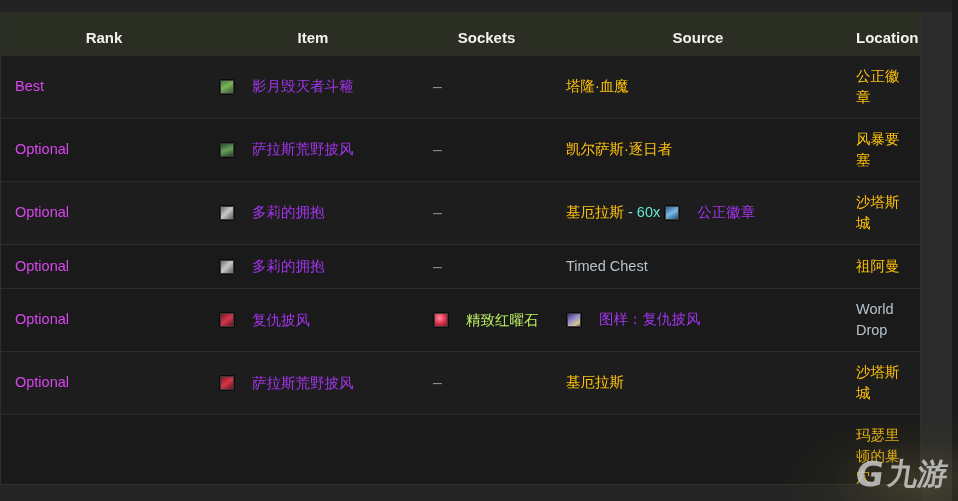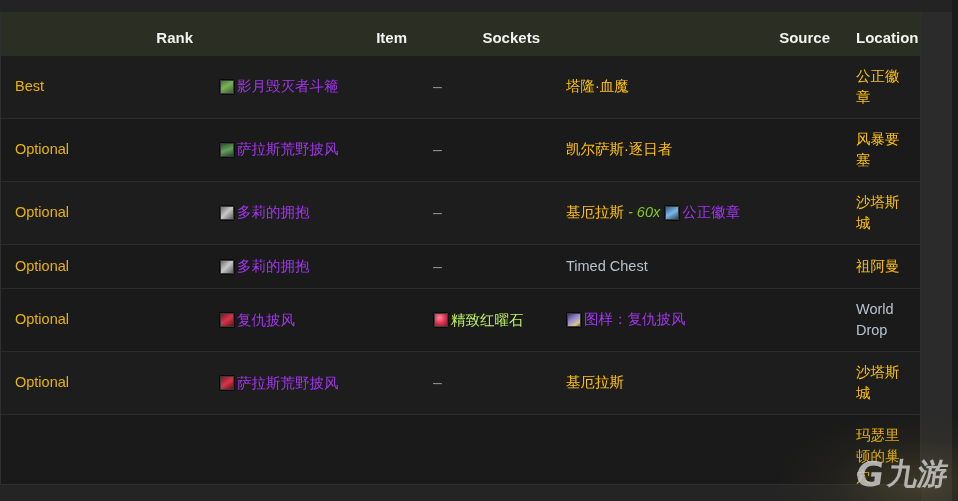--- a/index.html
+++ b/index.html
@@ -45,21 +45,21 @@
   table.loot {
     width: 921px;
     border-collapse: collapse;
     table-layout: fixed;
   }
   table.loot thead th {
     background: #2b2e22;
     color: #f2f2ee;
     font-size: 15px;
     font-weight: bold;
-    text-align: right;
+    text-align: center;
     padding: 13px 12px 4px 14px;
     height: 43px;
     vertical-align: middle;
     white-space: nowrap;
   }
   table.loot tbody td {
     font-size: 14.5px;
     padding: 10px 12px 10px 14px;
     vertical-align: middle;
     border-top: 1px solid #2c2c2c;
@@ -68,31 +68,31 @@
   tbody tr.r-odd  td { background: #1d1d1d; }
   tbody tr.r-even td { background: #1a1a1a; }
 
   
   col.c-rank     { width: 204px; }
   col.c-item     { width: 214px; }
   col.c-sockets  { width: 133px; }
   col.c-source   { width: 290px; }
   col.c-location { width: 80px; }
 
-  .rank-text   { color: #eab308; }
+  .rank-text   { color: #d946ef; }
   .dash        { color: #8d8d8d; font-size: 16px; }
 
   
   .q-epic   { color: #a335ee; }
   .q-rare   { color: #bef264; }
   .q-plain  { color: #b7c3cc; }
   .q-gold   { color: #ffc20a; }
-  .q-white  { color: #84cc16; font-style: italic; }
-
-  .cell-inline { display: inline-flex; align-items: center; gap: 2px; vertical-align: middle; }
+  .q-white  { color: #5eead4; }
+
+  .cell-inline { display: inline-flex; align-items: center; gap: 17px; vertical-align: middle; }
   .cell-flexwrap { display: flex; align-items: center; flex-wrap: wrap; gap: 4px; }
 
   
   .icon16 {
     display: inline-block;
     width: 16px; height: 16px;
     border: 1px solid #0b0b0b;
     box-shadow: inset 0 0 0 1px #3a3a3a;
     flex: none;
     vertical-align: middle;

